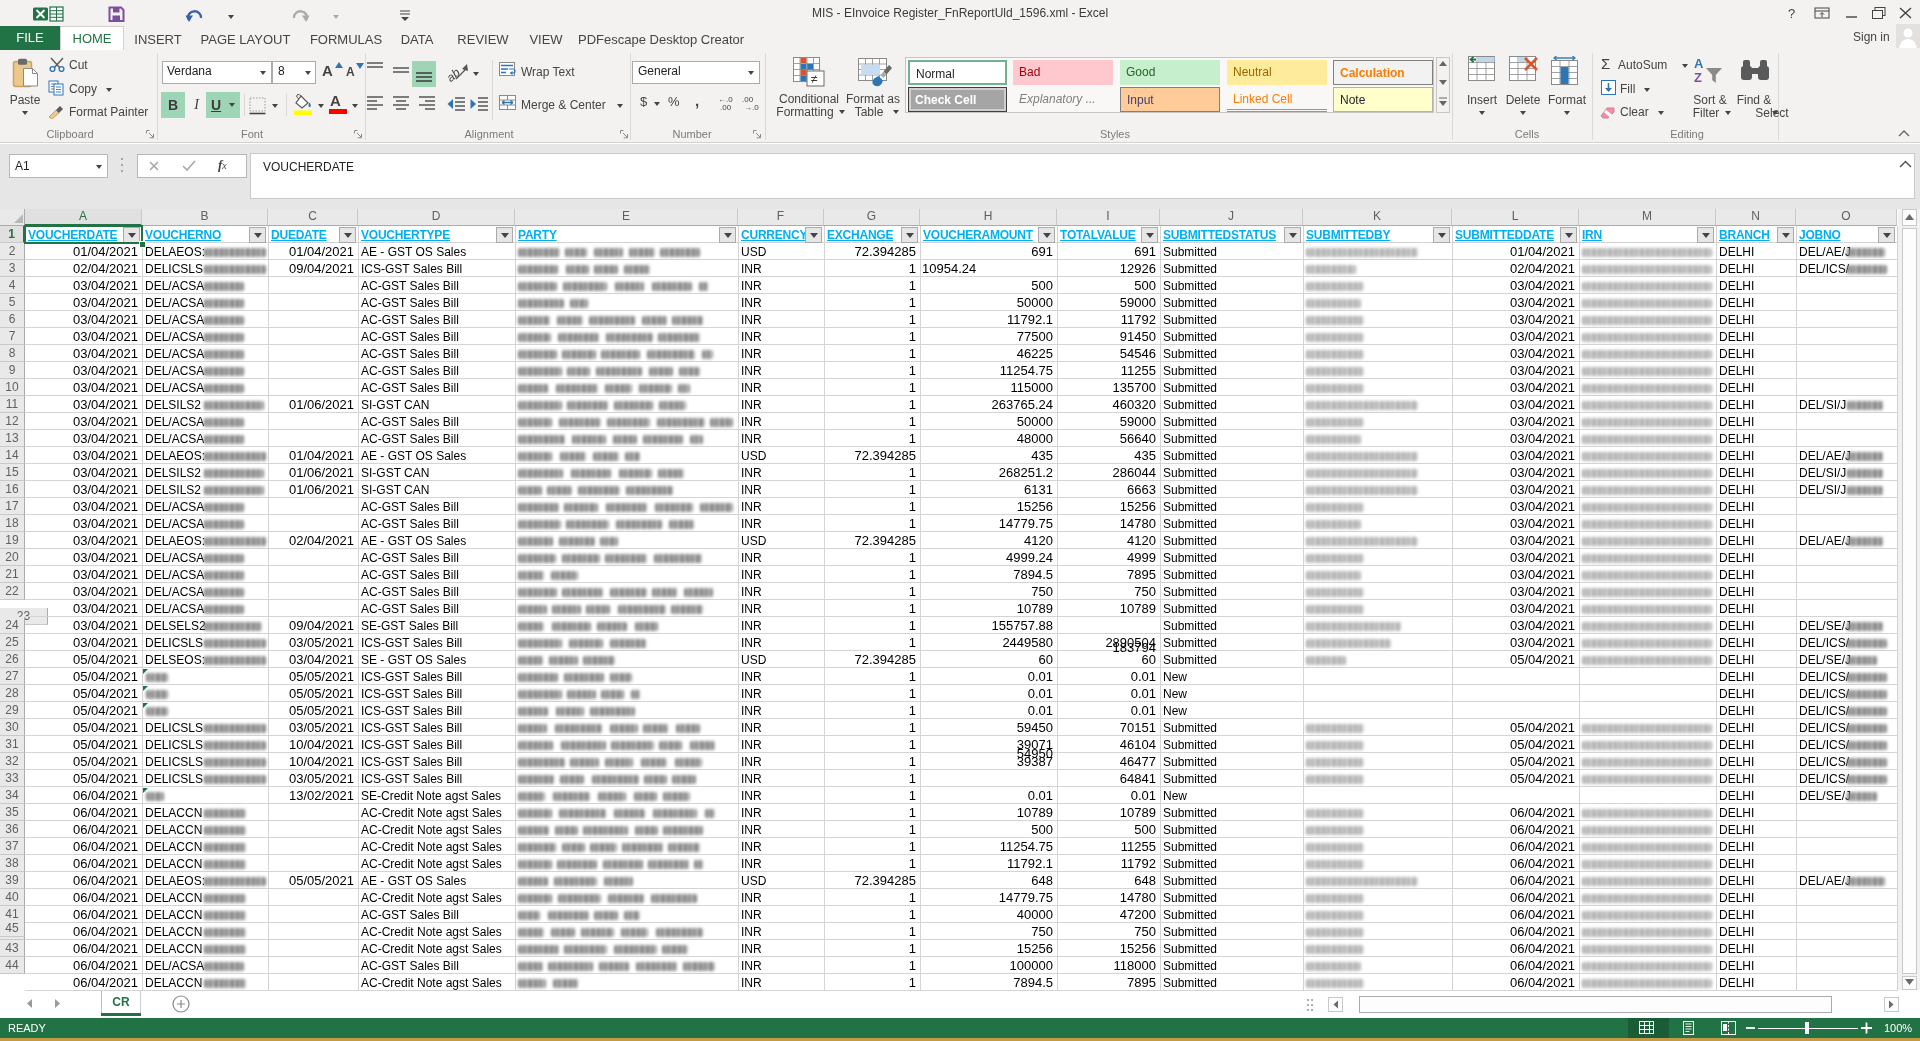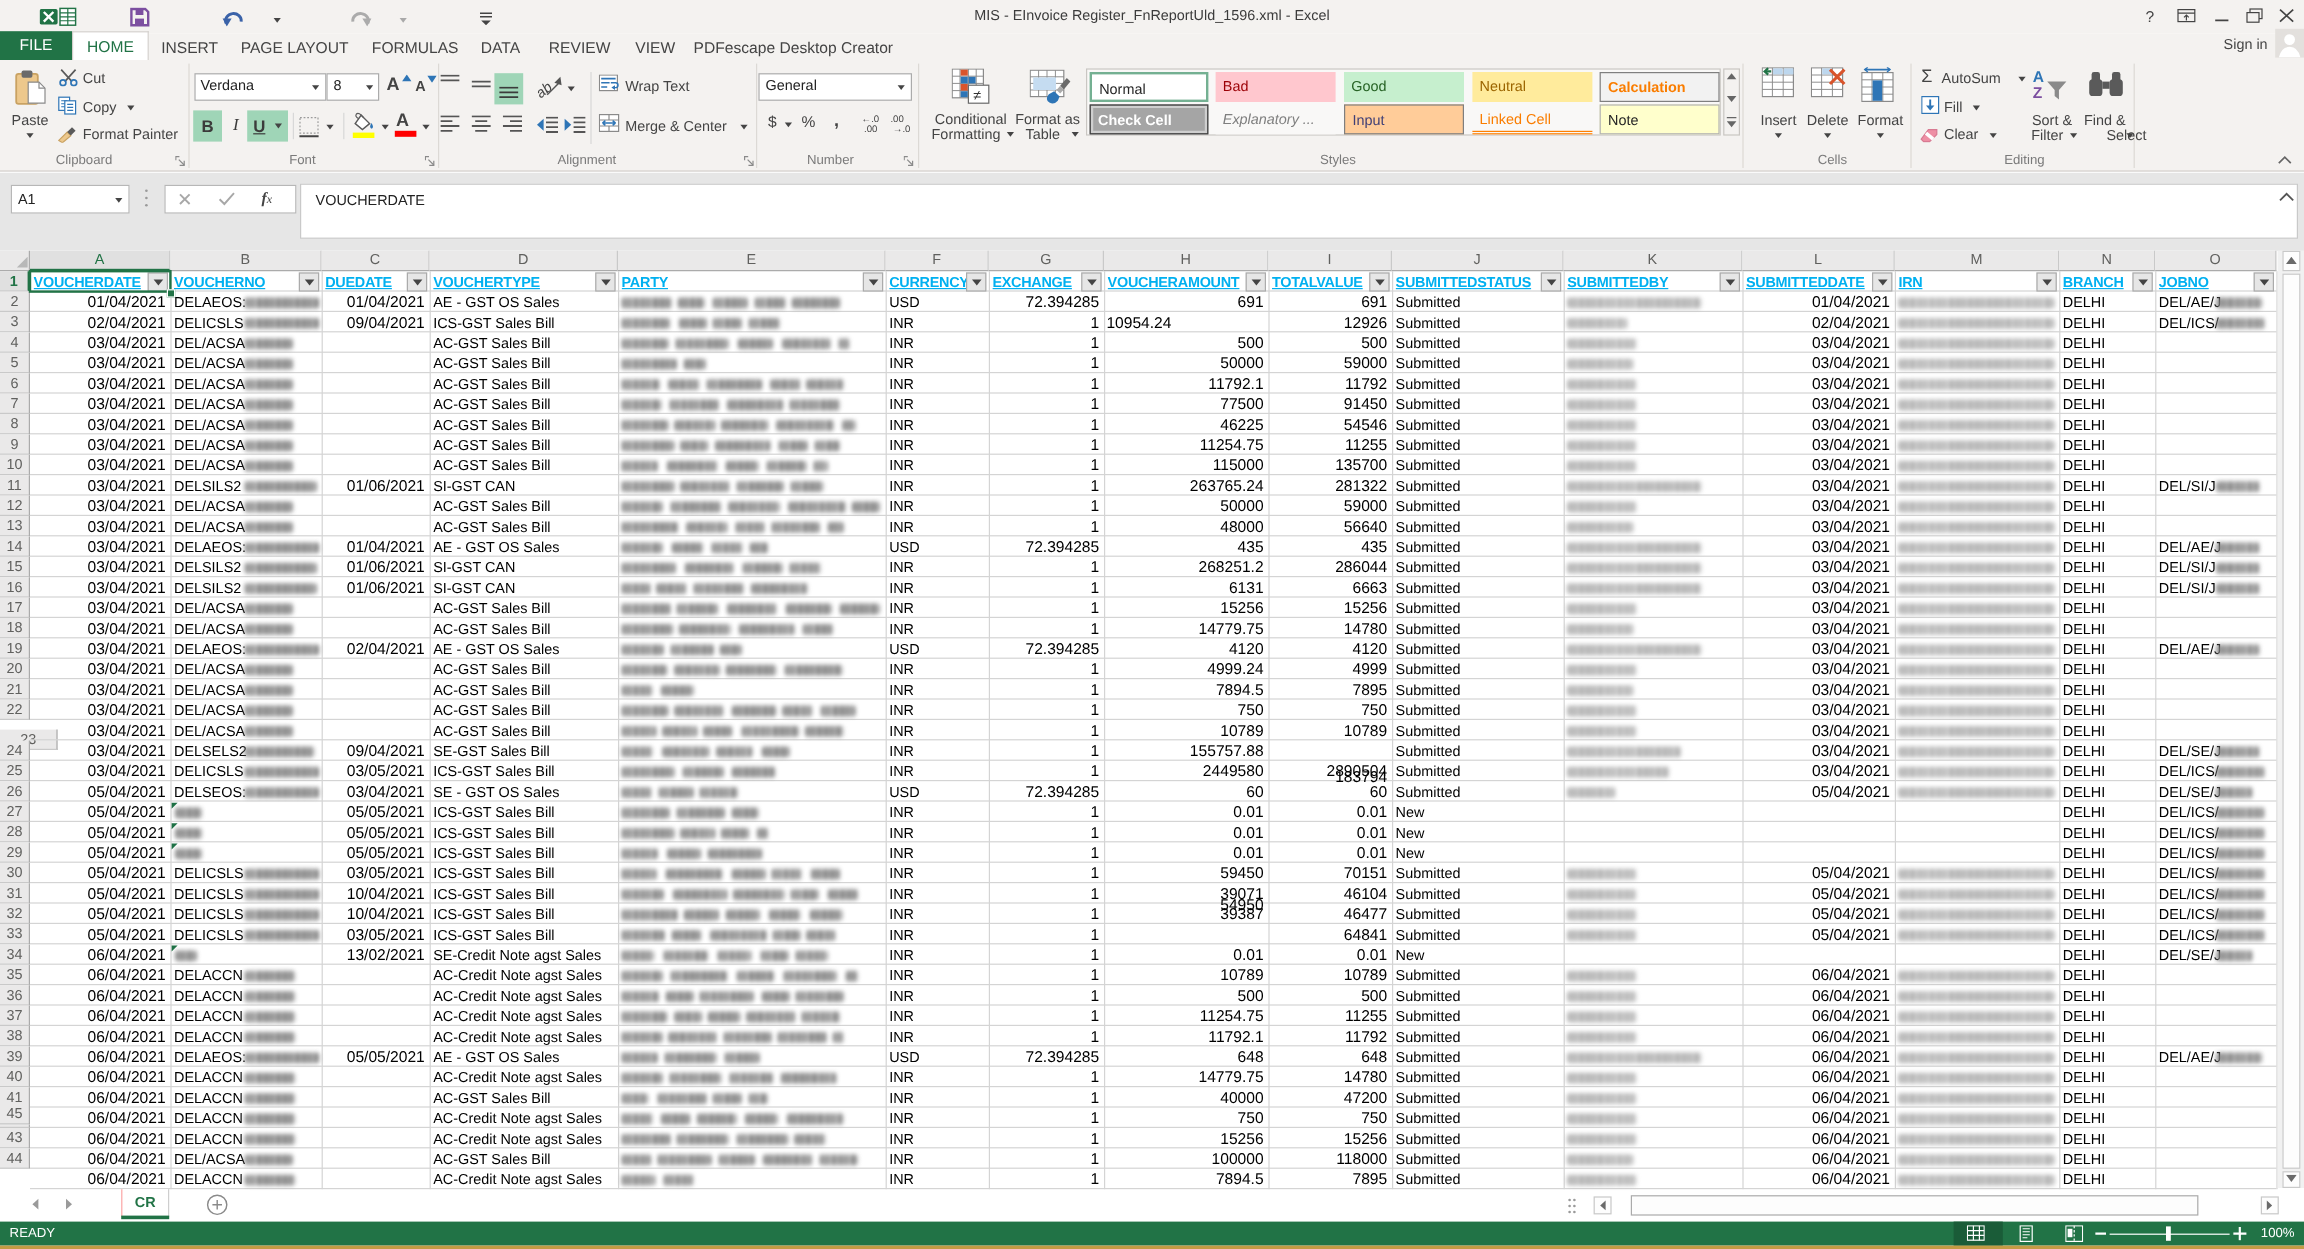--- a/index.html
+++ b/index.html
@@ -728,21 +728,21 @@
 <div class="bl" style="left:204px;top:401px;width:60px"></div>
 <div class="ab cell cell13" style="left:270px;top:397px;width:84px;text-align:right">01/06/2021</div>
 <div class="ab cell" style="left:361px;top:397px;width:153px">SI-GST CAN</div>
 <div class="bl" style="left:518px;top:401px;width:44px"></div>
 <div class="bl" style="left:567px;top:401px;width:41px"></div>
 <div class="bl" style="left:614px;top:401px;width:39px"></div>
 <div class="bl" style="left:659px;top:401px;width:27px"></div>
 <div class="ab cell" style="left:741px;top:397px;width:82px">INR</div>
 <div class="ab cell cell13" style="left:826px;top:397px;width:90px;text-align:right">1</div>
 <div class="ab cell cell13" style="left:922px;top:397px;width:131px;text-align:right">263765.24</div>
-<div class="ab cell cell13" style="left:1059px;top:397px;width:97px;text-align:right">281322</div>
+<div class="ab cell cell13" style="left:1059px;top:397px;width:97px;text-align:right">460320</div>
 <div class="ab cell" style="left:1163px;top:397px;width:139px">Submitted</div>
 <div class="bl blk" style="left:1306px;top:401px;width:112px"></div>
 <div class="ab cell cell13" style="left:1454px;top:397px;width:121px;text-align:right">03/04/2021</div>
 <div class="bl blk" style="left:1582px;top:401px;width:130px"></div>
 <div class="ab cell" style="left:1719px;top:397px;width:76px">DELHI</div>
 <div class="ab cell" style="left:1799px;top:397px;width:97px">DEL/SI/J</div>
 <div class="bl" style="left:1847px;top:401px;width:36px"></div>
 <div class="ab cell cell13" style="left:27px;top:414px;width:111px;text-align:right">03/04/2021</div>
 <div class="ab cell" style="left:145px;top:414px;width:122px">DEL/ACSA</div>
 <div class="bl" style="left:204px;top:418px;width:40px"></div>

